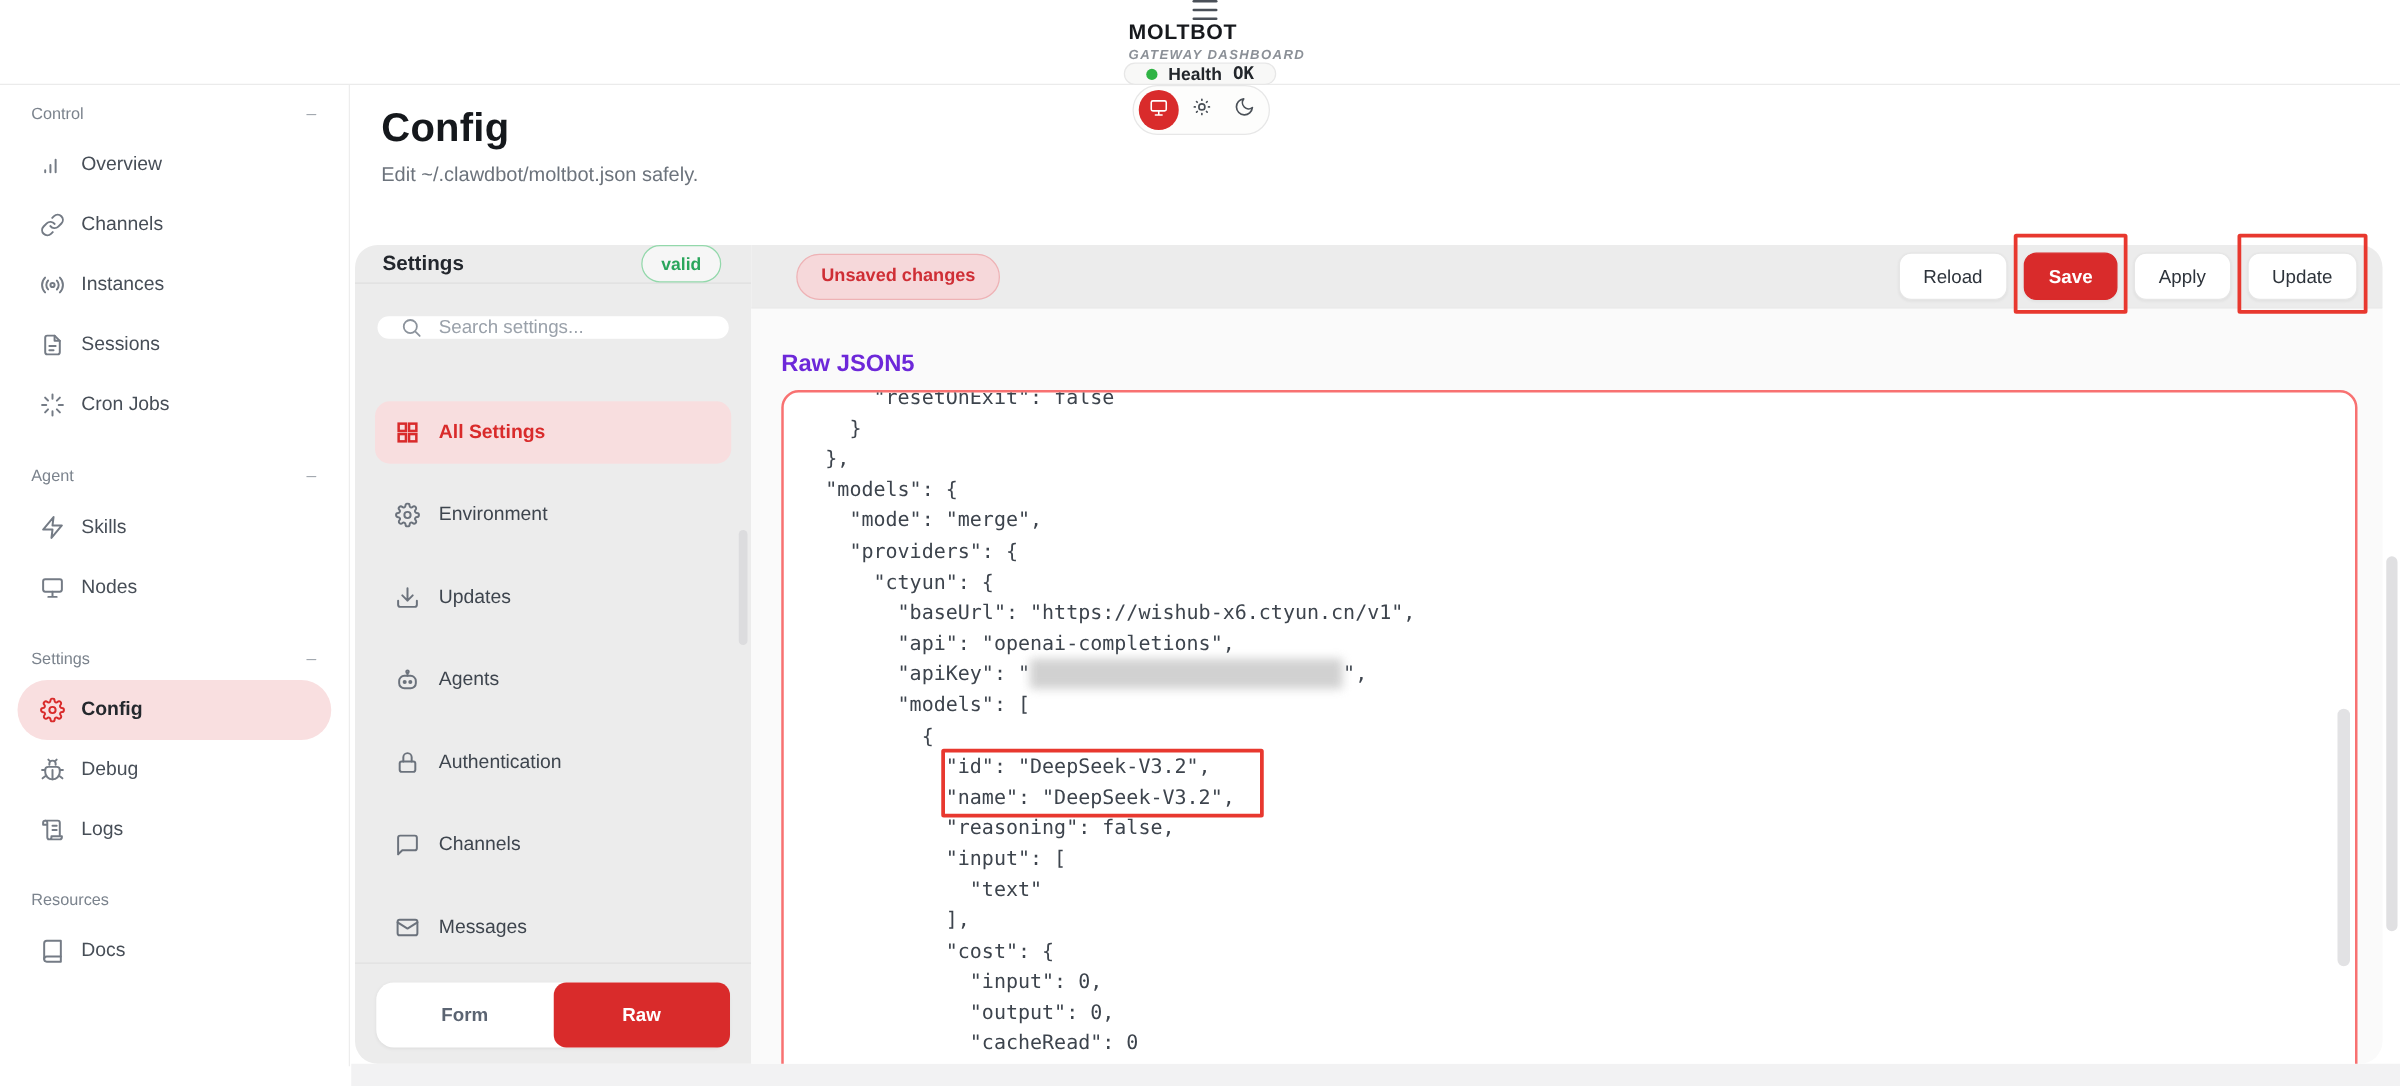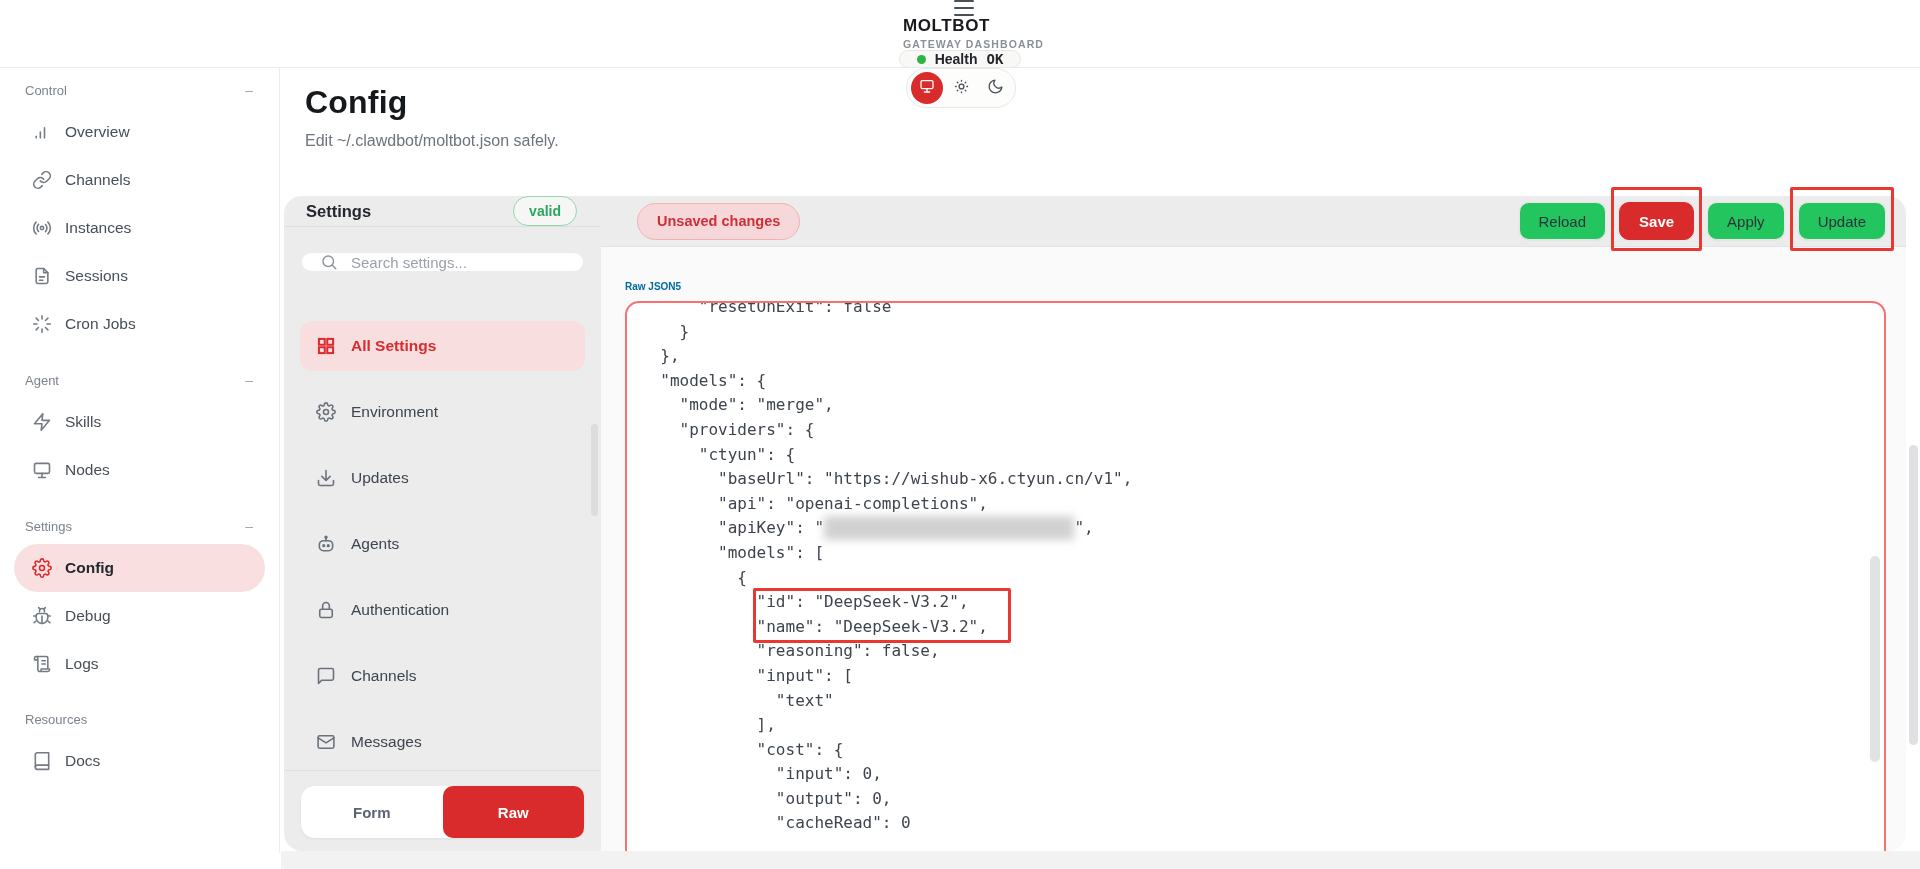--- a/index.html
+++ b/index.html
@@ -7,21 +7,21 @@
     font-family:"Liberation Sans", sans-serif; color:#1d2025; }
 
   
   .topbar { position:absolute; left:0; top:0; width:1920px; height:68px; background:#fff;
     border-bottom:1px solid #ebebeb; display:flex; align-items:center; padding:0 16px 0 30px; z-index:20;flex-direction:column; }
   .hamburger { width:26px; height:26px; display:flex; flex-direction:column; justify-content:center; gap:5px; cursor:pointer; }
   .hamburger span { display:block; width:20px; height:2px; background:#4a5058; border-radius:1px; }
   .logo { margin-left:32px; width:32px; height:36px; }
   .brand { margin-left:13px; }
   .brand-title { font-size:17px; font-weight:800; letter-spacing:.6px; color:#17191d; }
-  .brand-sub { font-size:10.5px; font-weight:700; letter-spacing:1.1px; color:#8b9097; margin-top:2px; }
+  .brand-sub { font-size:10.5px; font-weight:700; letter-spacing:1.1px; color:#8b9097; margin-top:2px;font-style:italic; }
   .top-spacer { flex:1; }
   .health-pill { display:flex; align-items:center; gap:9px; height:37px; padding:0 17px;
     border:1px solid #e7e7e7; border-radius:19px; background:#f8f8f7; margin-right:14px; }
   .health-dot { width:9px; height:9px; border-radius:50%; background:#2fb344; }
   .health-label { font-size:14px; font-weight:600; color:#22262b; }
   .health-status { font-family:"DejaVu Sans Mono", monospace; font-size:14px; font-weight:700; color:#22262b; }
   .theme-cluster { display:flex; align-items:center; gap:2px; height:40px; padding:4px;
     border:1px solid #e7e7e7; border-radius:20px; background:#fdfdfc; margin-right:12px; }
   .theme-btn { width:32px; height:32px; border-radius:50%; display:flex; align-items:center; justify-content:center;
     color:#4b5158; cursor:pointer; }
@@ -58,21 +58,21 @@
   .workspace { position:absolute; left:284px; top:196px; right:14px; bottom:18px; display:flex; }
 
   .settings-col { width:317px; background:#ececec; border-radius:18px 0 0 18px; display:flex;
     flex-direction:column; position:relative; overflow:hidden; }
   .settings-head { display:flex; justify-content:space-between; align-items:center;
     padding:0 24px 0 22px; height:60px; border-bottom:1px solid #dedede; }
   .settings-title { font-size:16.5px; font-weight:700; color:#23272d; }
   .valid-pill { height:30px; padding:0 15px; display:flex; align-items:center; border:1.5px solid #93d8ab;
     border-radius:16px; color:#2aa65c; font-size:14px; font-weight:600; background:rgba(255,255,255,.55); }
   .search-box { margin:26px 18px 34px; height:56px; background:#fff; border-radius:23px;
-    display:flex; align-items:center; padding:0 16px 0 18px; }
+    display:flex; align-items:flex-start; padding:0 16px 0 18px; }
   .search-box .ic { width:18px; height:18px; color:#8c939c; display:flex; }
   .search-box .ic svg { width:18px; height:18px; }
   .search-box input { border:none; outline:none; background:transparent; margin-left:13px; flex:1;
     font-family:"Liberation Sans", sans-serif; font-size:15px; color:#3c434c; }
   .search-box input::placeholder { color:#9aa1aa; }
   .snav-item { display:flex; align-items:center; height:50px; margin:16px 16px 3px; padding:0 16px;
     border-radius:12px; cursor:pointer; }
   .snav-item .ic { width:20px; height:20px; color:#6b727c; display:flex; }
   .snav-item .ic svg { width:20px; height:20px; }
   .snav-item .lbl { margin-left:15px; font-size:15.5px; font-weight:500; color:#3e454e; }
@@ -89,30 +89,30 @@
     background:#dcdcde; border-radius:4px; }
 
   
   .main-col { flex:1; display:flex; flex-direction:column; position:relative; }
   .main-header { height:51px; background:#ececec; border-radius:0 18px 0 0; display:flex;
     align-items:center; justify-content:space-between; padding:0 20px 0 36px; border-bottom:1px solid #e3e3e3; }
   .unsaved-pill { height:37px; padding:0 19px; display:flex; align-items:center; background:#f6d8da;
     border:1px solid #eeb2b5; border-radius:19px; color:#cf2e35; font-size:14.5px; font-weight:600; }
   .btn-row { display:flex; align-items:center; gap:13px; }
   .btn { height:38px; padding:0 19px; display:flex; align-items:center; border-radius:10px;
-    background:#22c55e; border:1px solid #e6e6e6; font-size:15px; font-weight:500; color:#2d333b;
+    background:#ffffff; border:1px solid #e6e6e6; font-size:15px; font-weight:500; color:#2d333b;
     cursor:pointer; box-shadow:0 1px 2px rgba(0,0,0,.04); }
   .btn.primary { background:#d92b2b; border-color:#d92b2b; color:#fff; font-weight:600; }
   .annot { position:relative; display:inline-flex; }
   .annot::after { content:""; position:absolute; left:-8px; right:-8px; top:-15px; bottom:-11px;
     border:3px solid #e8382f; border-radius:2px; pointer-events:none; z-index:30; }
 
   .main-body { flex:1; background:#fafafa; border-radius:0 0 18px 0; overflow:hidden;
     padding:34px 20px 0 24px; position:relative; }
-  .raw-label { font-size:10px; font-weight:600; color:#0369a1; }
+  .raw-label { font-size:19px; font-weight:600; color:#6d28d9; }
   .editor { margin-top:9px; height:720px; background:#fff; border:2px solid #f87171;
     border-radius:14px; position:relative; overflow:hidden; }
   .editor pre { margin:-8px 0 0; padding:0 0 0 14px; font-family:"DejaVu Sans Mono", monospace;
     font-size:16px; line-height:24.6px; color:#3d444d; white-space:pre; }
   .redaction { position:absolute; left:197px; top:213px; width:250px; height:24px;
     background:#c9c9c9; filter:blur(4px); opacity:.85; }
   .code-annot-rect { position:absolute; left:126px; top:285px; width:258px; height:55px;
     border:3px solid #e8382f; border-radius:2px; pointer-events:none; }
   .editor-scroll-thumb { position:absolute; right:4px; top:253px; width:10px; height:206px;
     background:#e2e2e4; border-radius:5px; }

